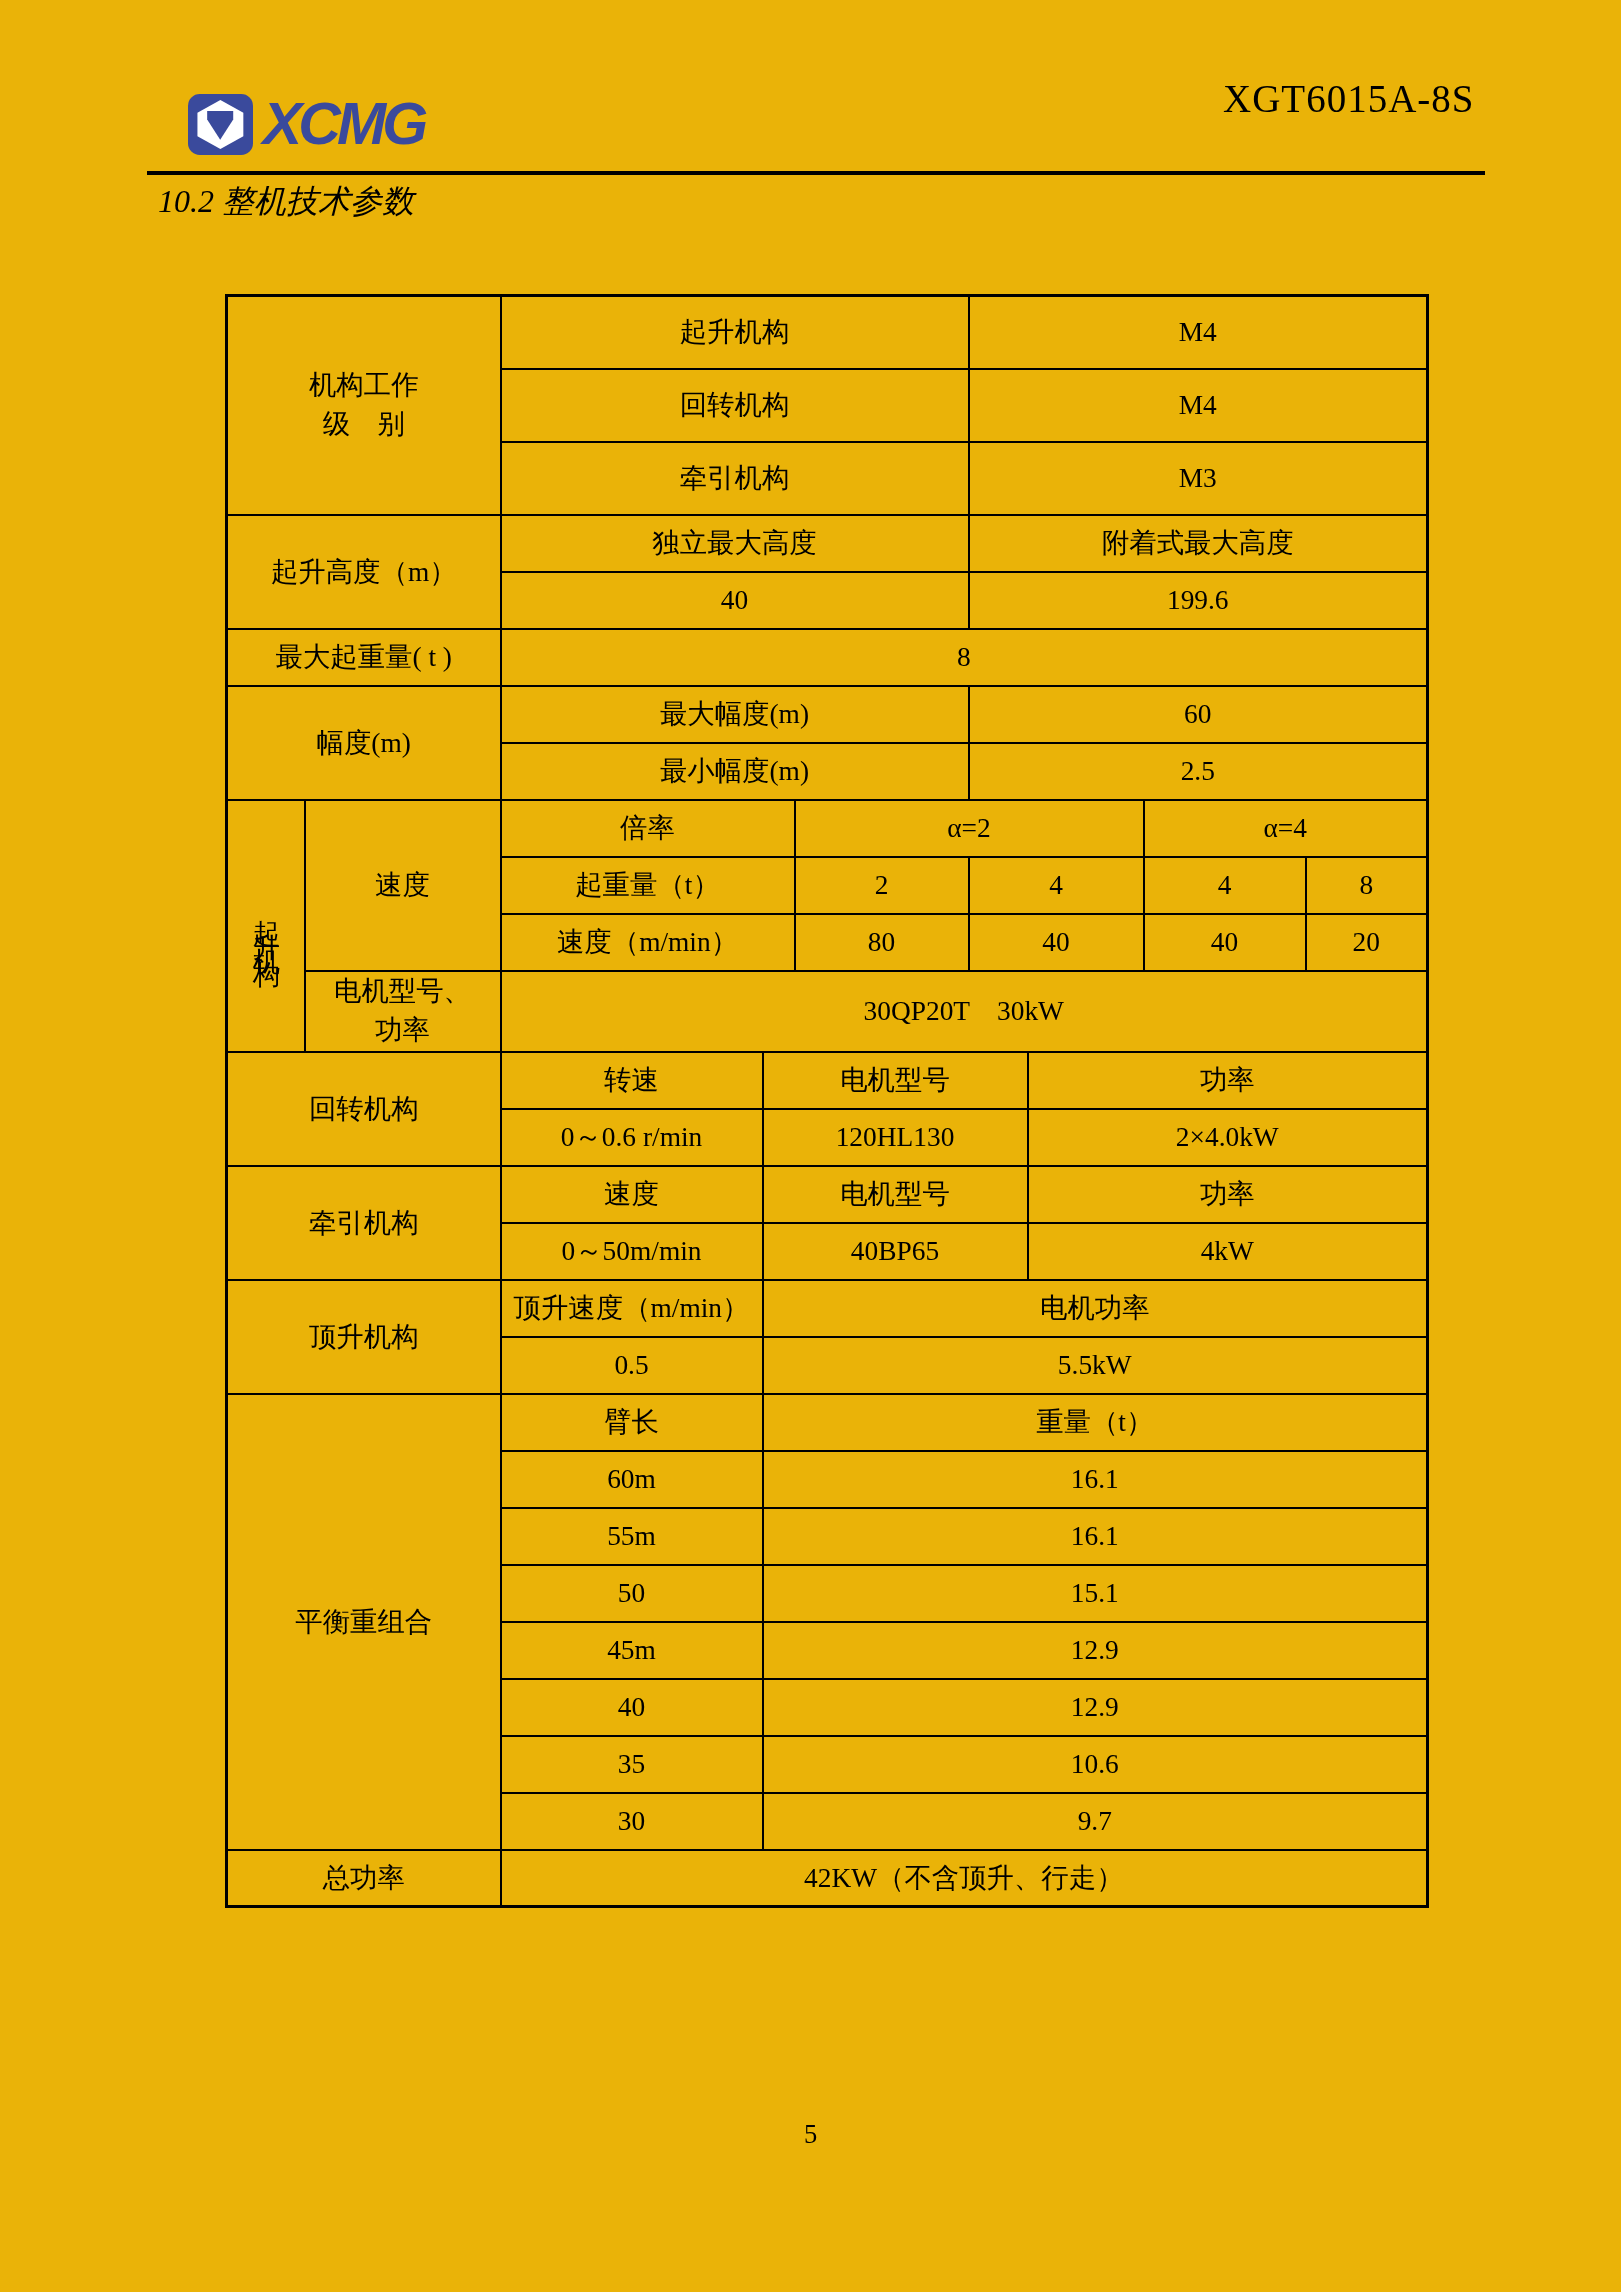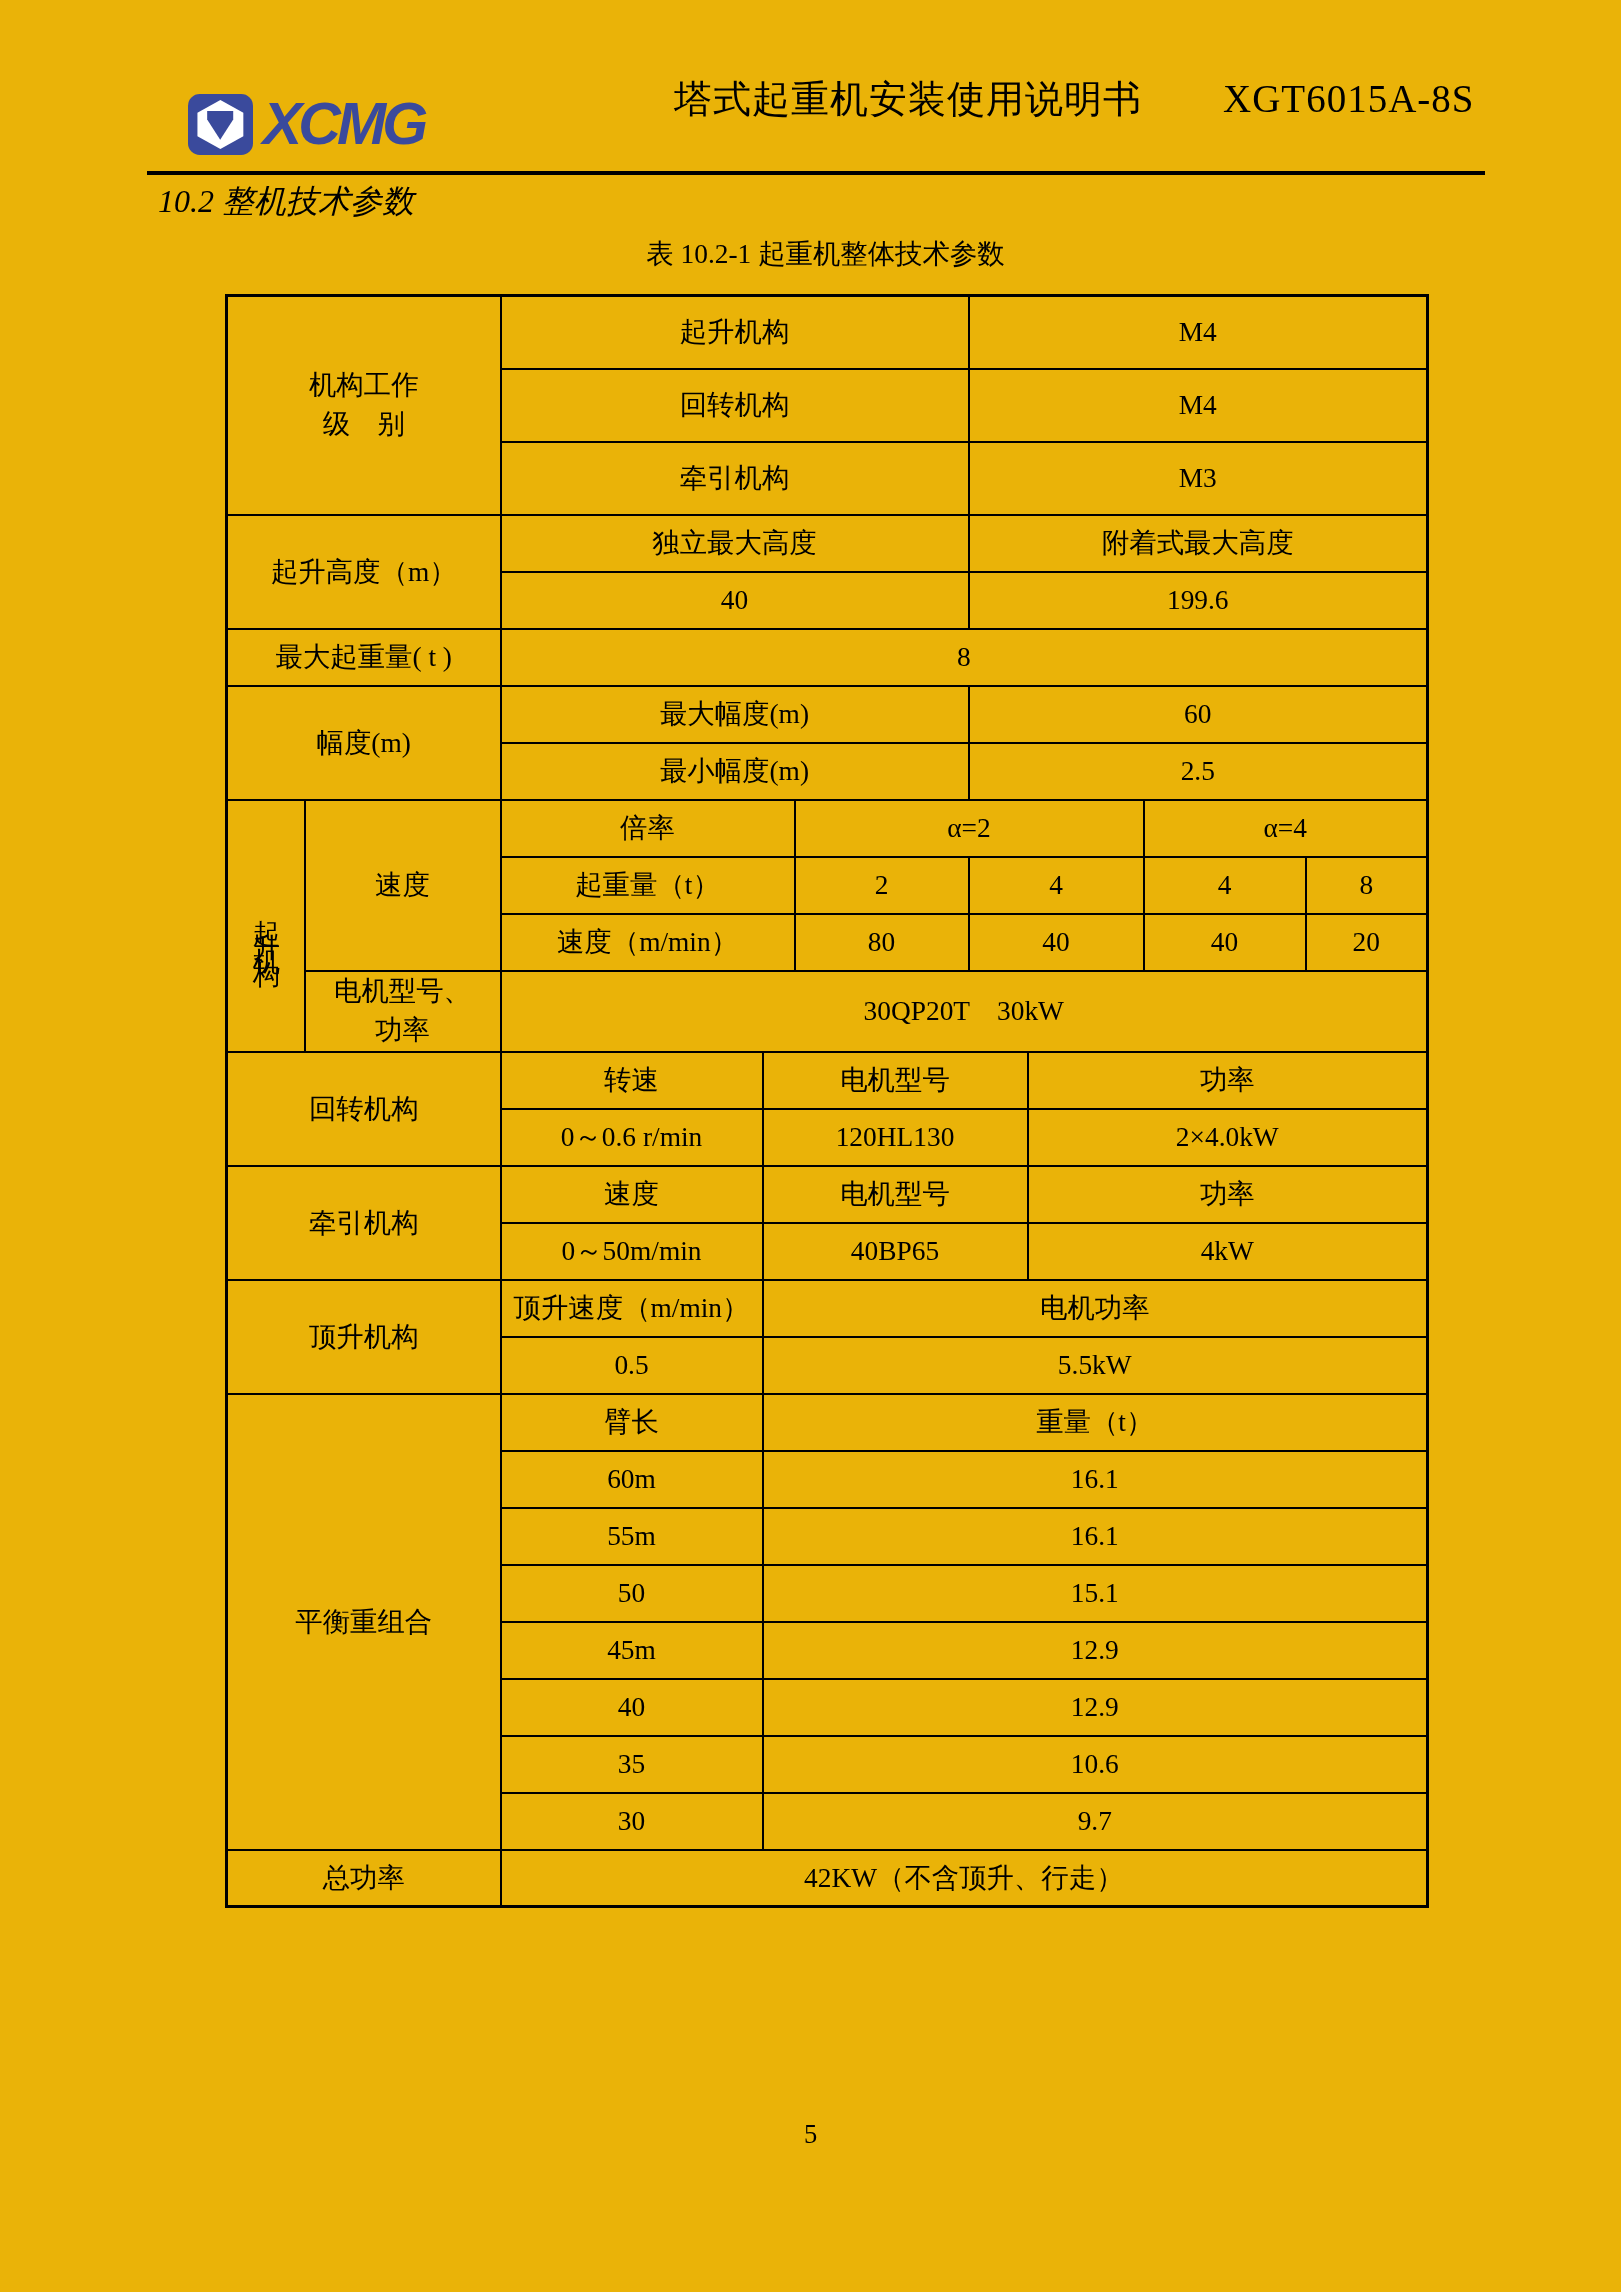--- a/index.html
+++ b/index.html
@@ -99,26 +99,24 @@
 
 <div id="page">
 
   <div id="logo">
     <div class="logo-box">
       <div class="logo-hex"></div>
       <div class="logo-tri"></div>
     </div>
     <div class="logo-word">XCMG</div>
   </div>
-  <div id="doc-title">塔式起重机安装使用说明书</div>
   <div id="model-code">XGT6015A-8S</div>
   <div id="header-rule"></div>
 
   <div id="section-heading">10.2 整机技术参数</div>
-  <div id="table-caption">表 10.2-1 起重机整体技术参数</div>
 
   <table id="spec-table">
     <colgroup>
       <col style="width:78px">
         <col style="width:196px">
         <col style="width:262px">
       <col style="width:32px">
         <col style="width:174px">
         <col style="width:59px">
       <col style="width:116px">

